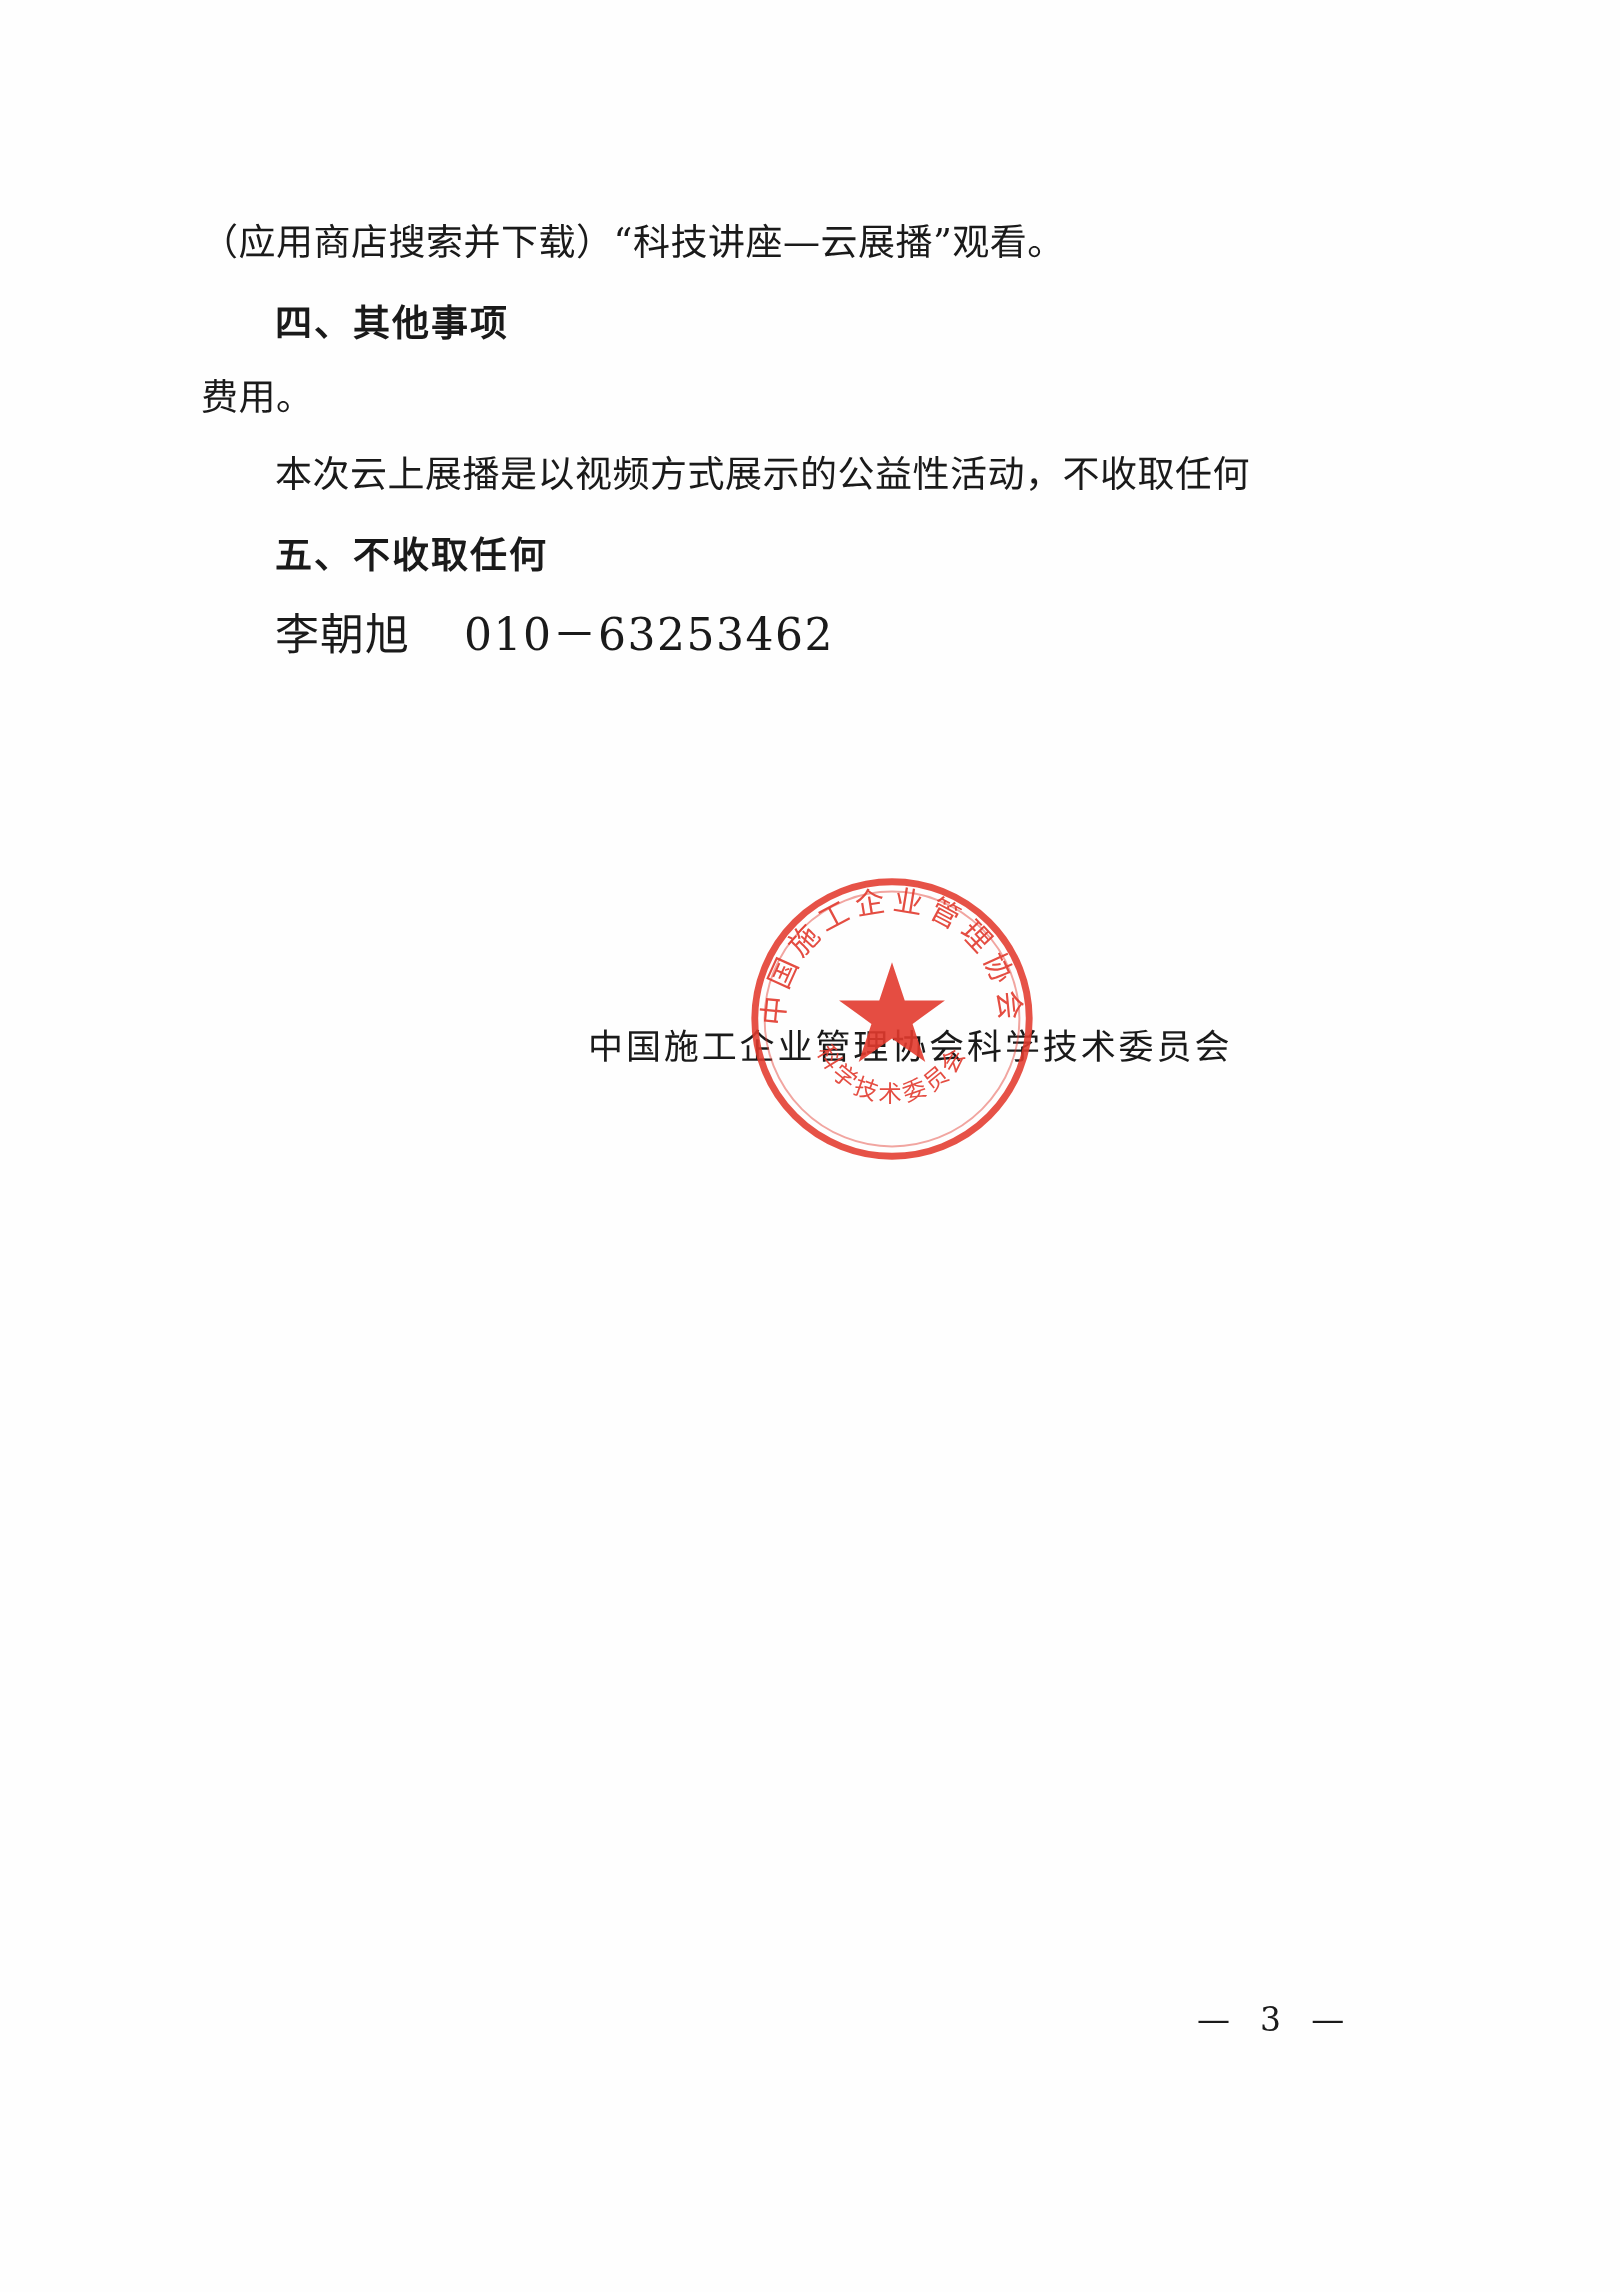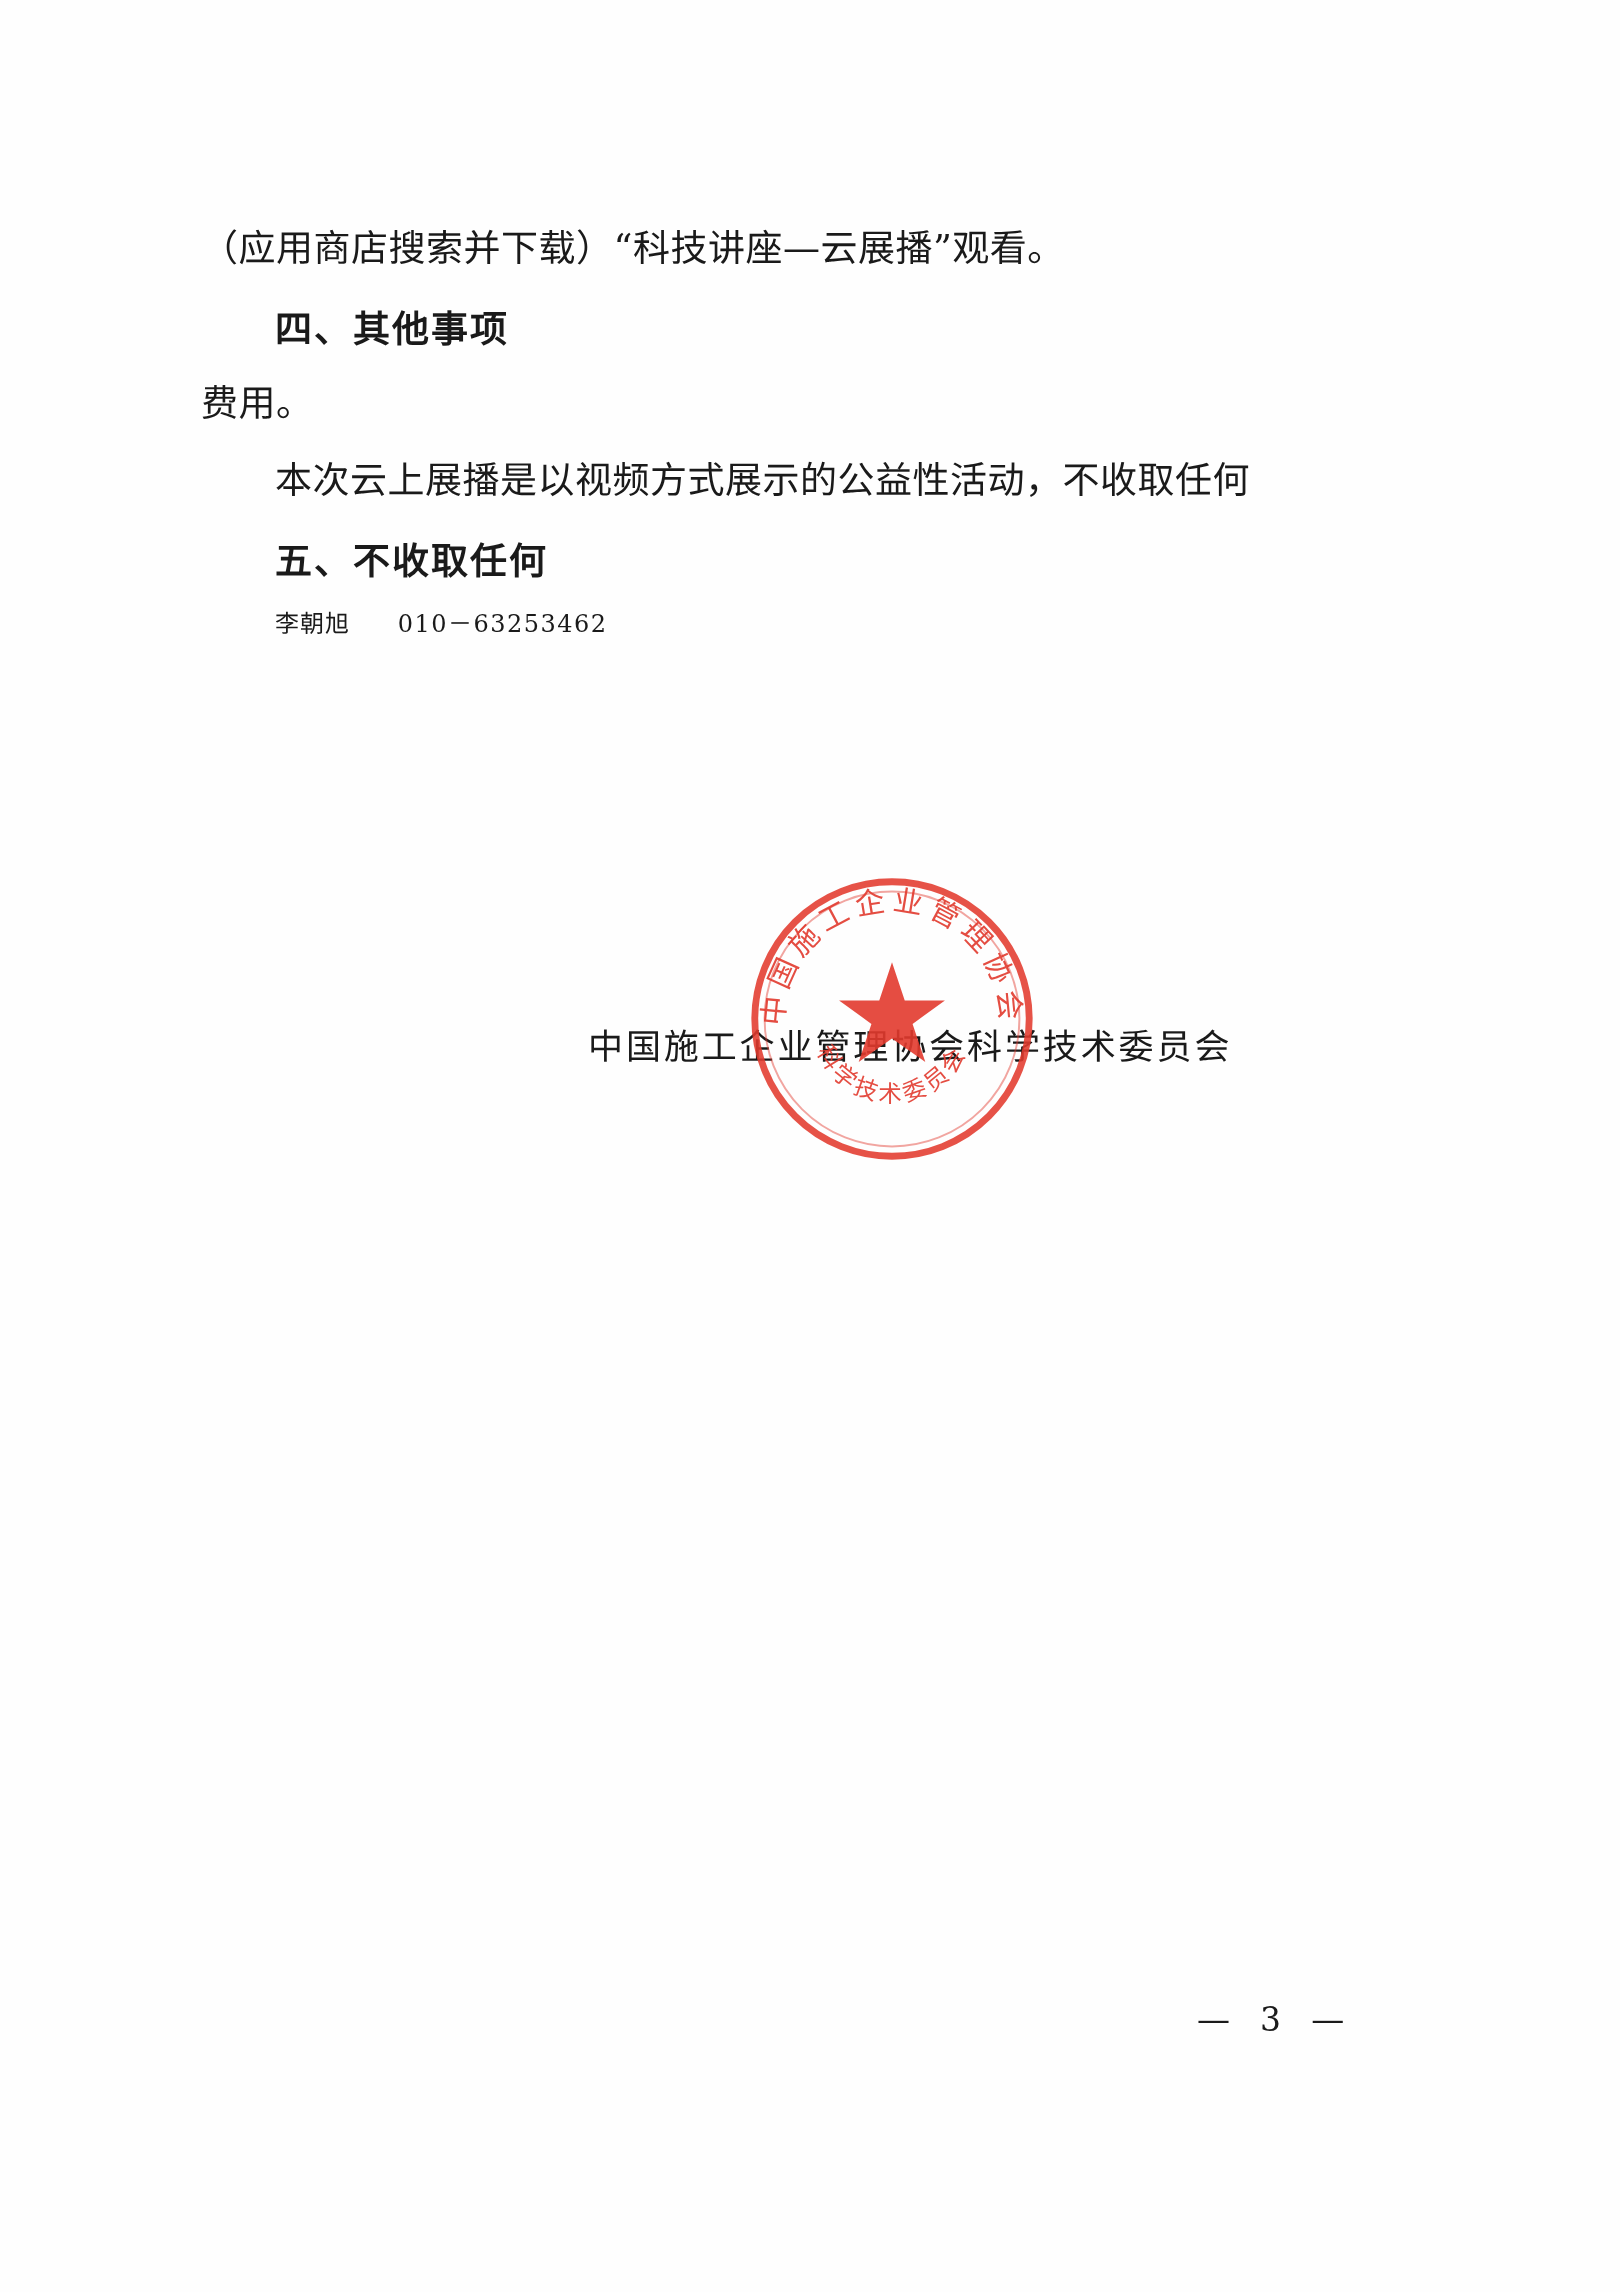--- a/index.html
+++ b/index.html
@@ -19,21 +19,21 @@
   .page {
     position: absolute;
     inset: 0;
     width: 1620px;
     height: 2293px;
     background: #fefefe;
   }
   .content {
     position: absolute;
     left: 201px;
-    top: 217px;
+    top: 211px;
     width: 1220px;
   }
   .para {
     font-size: 37px;
     line-height: 1.72;
     letter-spacing: 0.5px;
     margin: 0 0 13.7px 0;
     text-align: justify;
   }
   .para.indent {
@@ -41,21 +41,21 @@
   }
   .heading {
     font-size: 37px;
     line-height: 1.72;
     font-weight: bold;
     letter-spacing: 2px;
     margin: 17.6px 0 9.8px 0;
     text-indent: 74px;
   }
   .contact-line {
-    font-size: 24px;
+    font-size: 44px;
     line-height: 1.7;
     margin: 9.8px 0 0 0;
     text-indent: 74px;
     letter-spacing: 1px;
   }
   .contact-line .phone {
     margin-left: 39px;
     letter-spacing: 1.5px;
   }
 

